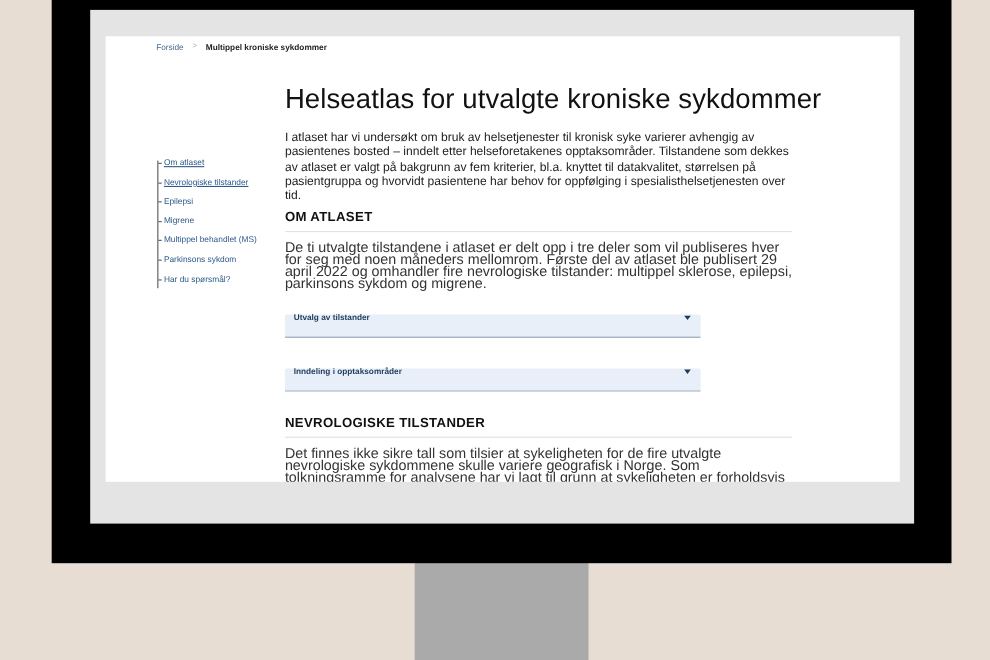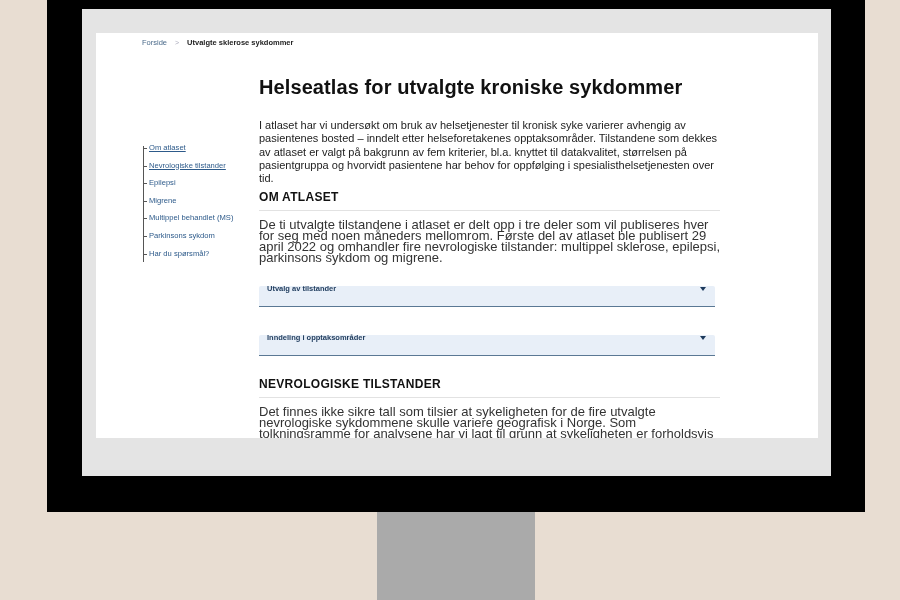--- a/index.html
+++ b/index.html
@@ -9,51 +9,51 @@
   .stand { position: absolute; left: 377px; top: 511px; width: 158px; height: 89px; background: #aaaaaa; }
   .bezel { position: absolute; left: 47px; top: 0; width: 818px; height: 512px; background: #000; }
   .panel { position: absolute; left: 82px; top: 9px; width: 749px; height: 467px; background: #e4e4e4; }
   .screen { position: absolute; left: 96px; top: 33px; width: 722px; height: 405px; background: #fff; overflow: hidden; }
 
   .breadcrumb { position: absolute; left: 46px; top: 5px; font-size: 7.5px; display: flex; gap: 8px; align-items: center; }
   .breadcrumb .crumb-link { color: #4a6a8a; }
   .breadcrumb .sep { color: #aab; font-size: 7px; }
   .breadcrumb .crumb-current { color: #222; font-weight: bold; }
 
-  .title { position: absolute; left: 163px; top: 43px; font-size: 20px; color: #111; font-weight: bold; letter-spacing: 0.1px; white-space: nowrap; }
+  .title { position: absolute; left: 163px; top: 43px; font-size: 25px; color: #111; font-weight: normal; letter-spacing: 0.1px; white-space: nowrap; }
 
   .lead { position: absolute; left: 163px; top: 86px; width: 465px; font-size: 11px; line-height: 13.3px; color: #222; }
 
   .toc { position: absolute; left: 47px; top: 113px; width: 110px; border-left: 1px solid #555; }
   .toc-item { position: relative; font-size: 7.6px; color: #2d5a8a; height: 17.6px; line-height: 17.6px; padding-left: 5px; white-space: nowrap; }
   .toc-item::before { content: ""; position: absolute; left: 0; top: 9px; width: 3px; height: 1px; background: #555; }
   .toc-item.underline { text-decoration: underline; }
   .toc-item.first { margin-top: -7px; }
 
   .h2 { position: absolute; left: 163px; font-size: 12px; font-weight: bold; color: #111; letter-spacing: 0.3px; }
   .h2-line { position: absolute; left: 163px; width: 461px; height: 1px; background: #e2e2e2; }
   .para { position: absolute; left: 163px; width: 465px; font-size: 13px; line-height: 11px; color: #333; }
 
-  .accordion { position: absolute; left: 163px; width: 456px; height: 21px; background: #e8eff8; border-bottom: 1.5px solid #5a7894; border-radius: 2px 2px 0 0; display: flex; align-items: center; justify-content: space-between; padding: 0 9px 15px 8px; }
+  .accordion { position: absolute; left: 163px; width: 378px; height: 21px; background: #e8eff8; border-bottom: 1.5px solid #5a7894; border-radius: 2px 2px 0 0; display: flex; align-items: center; justify-content: space-between; padding: 0 9px 15px 8px; }
   .accordion .acc-label { font-size: 7.5px; font-weight: bold; color: #1d3a5c; }
   .accordion .caret { width: 0; height: 0; border-left: 3.5px solid transparent; border-right: 3.5px solid transparent; border-top: 4px solid #1d3a5c; }
 </style>
 </head>
 <body>
 
 <div class="stand"></div>
 <div class="bezel"></div>
 <div class="panel"></div>
 
 <div class="screen">
 
   <nav class="breadcrumb">
     <span class="crumb-link">Forside</span>
     <span class="sep">&gt;</span>
-    <span class="crumb-current">Utvalgte sklerose sykdommer</span>
+    <span class="crumb-current">Multippel kroniske sykdommer</span>
   </nav>
 
   <h1 class="title">Helseatlas for utvalgte kroniske sykdommer</h1>
 
   <p class="lead">I atlaset har vi undersøkt om bruk av helsetjenester til kronisk syke varierer avhengig av pasientenes bosted – inndelt etter helseforetakenes opptaksområder. Tilstandene som dekkes av atlaset er valgt på bakgrunn av fem kriterier, bl.a. knyttet til datakvalitet, størrelsen på pasientgruppa og hvorvidt pasientene har behov for oppfølging i spesialisthelsetjenesten over tid.</p>
 
   <nav class="toc">
     <div class="toc-item underline first">Om atlaset</div>
     <div class="toc-item underline">Nevrologiske tilstander</div>
     <div class="toc-item">Epilepsi</div>

